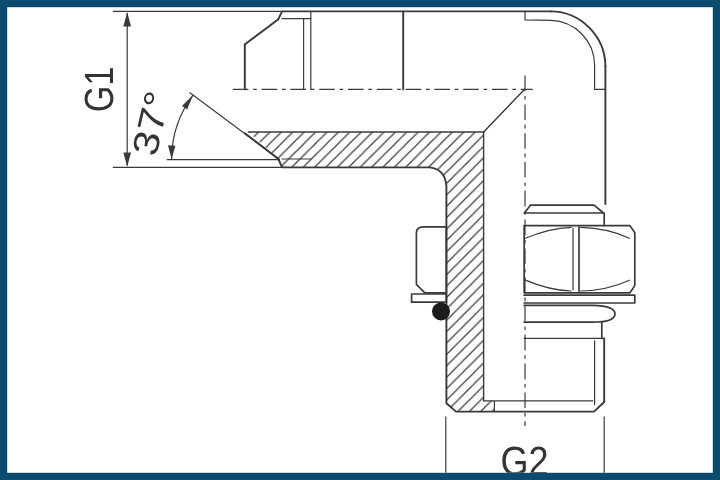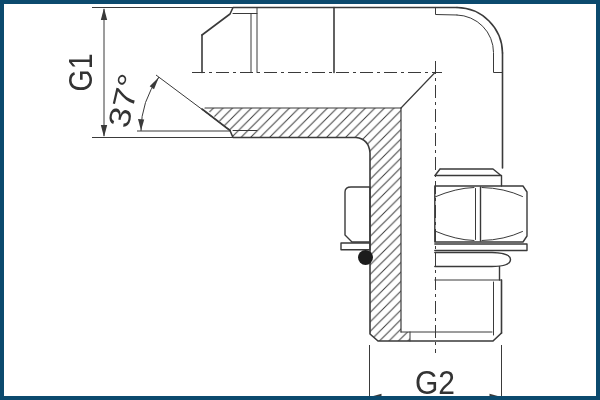--- a/index.html
+++ b/index.html
@@ -1,18 +1,18 @@
 <!DOCTYPE html>
 <html><head>
 <meta charset="utf-8">
 <style>
   html,body{margin:0;padding:0;background:#fff;}
   .frame{
     width:600px;height:400px;box-sizing:border-box;
-    border:4px solid #0c4a6e;background:#ffffff;
+    border:6px solid #0c4a6e;background:#ffffff;
     font-family:"Liberation Sans", sans-serif;
     position:relative;overflow:hidden;
   }
   svg{display:block;}
   text{fill:#333333;}
   .outline{stroke:#3a3a3a;stroke-width:1.6;fill:none;stroke-linejoin:round;stroke-linecap:round;}
   .med{stroke:#3a3a3a;stroke-width:1.4;fill:none;stroke-linejoin:round;stroke-linecap:round;}
   .thin{stroke:#3a3a3a;stroke-width:1;fill:none;stroke-linecap:round;}
   .inner{stroke:#3a3a3a;stroke-width:1.2;fill:none;stroke-linecap:round;}
   .cline{stroke:#3a3a3a;stroke-width:1;fill:none;stroke-dasharray:13 4 3 4;}

